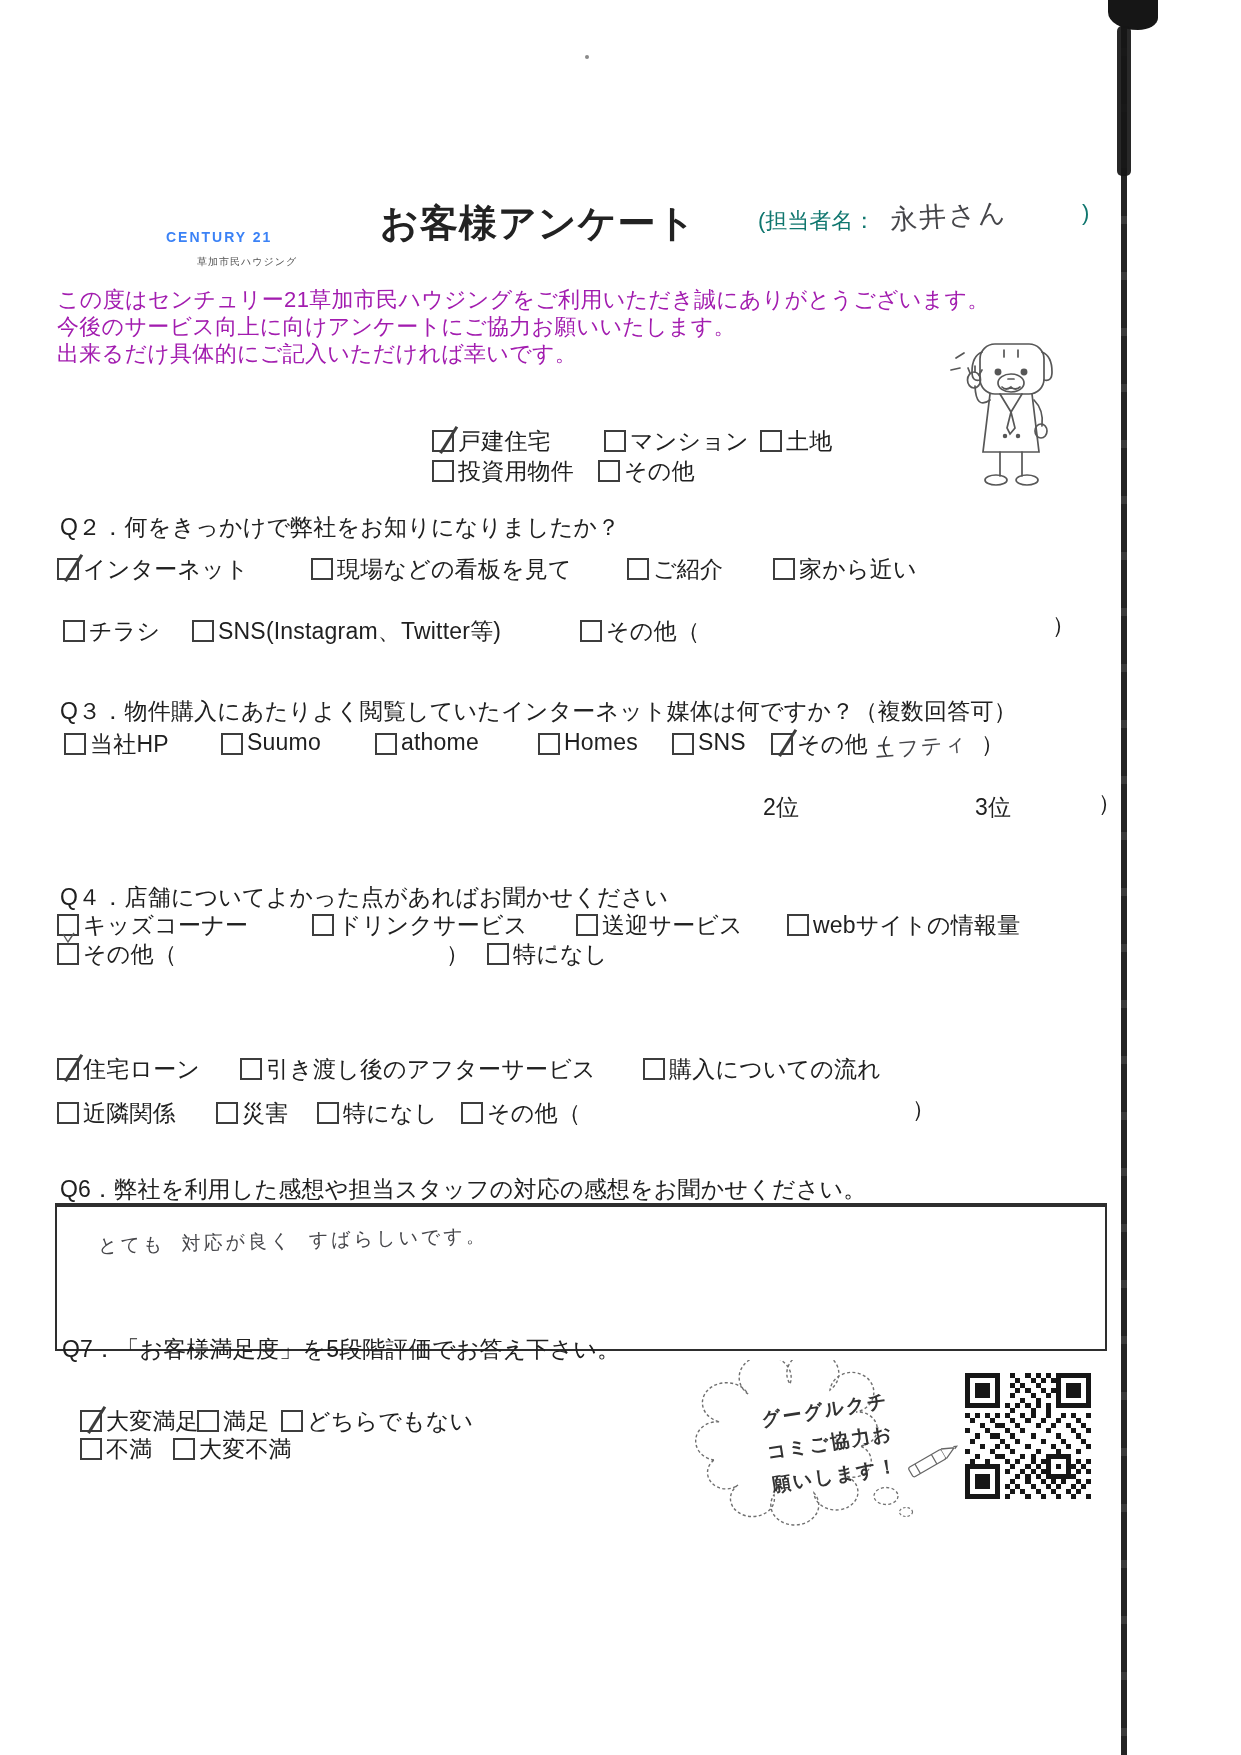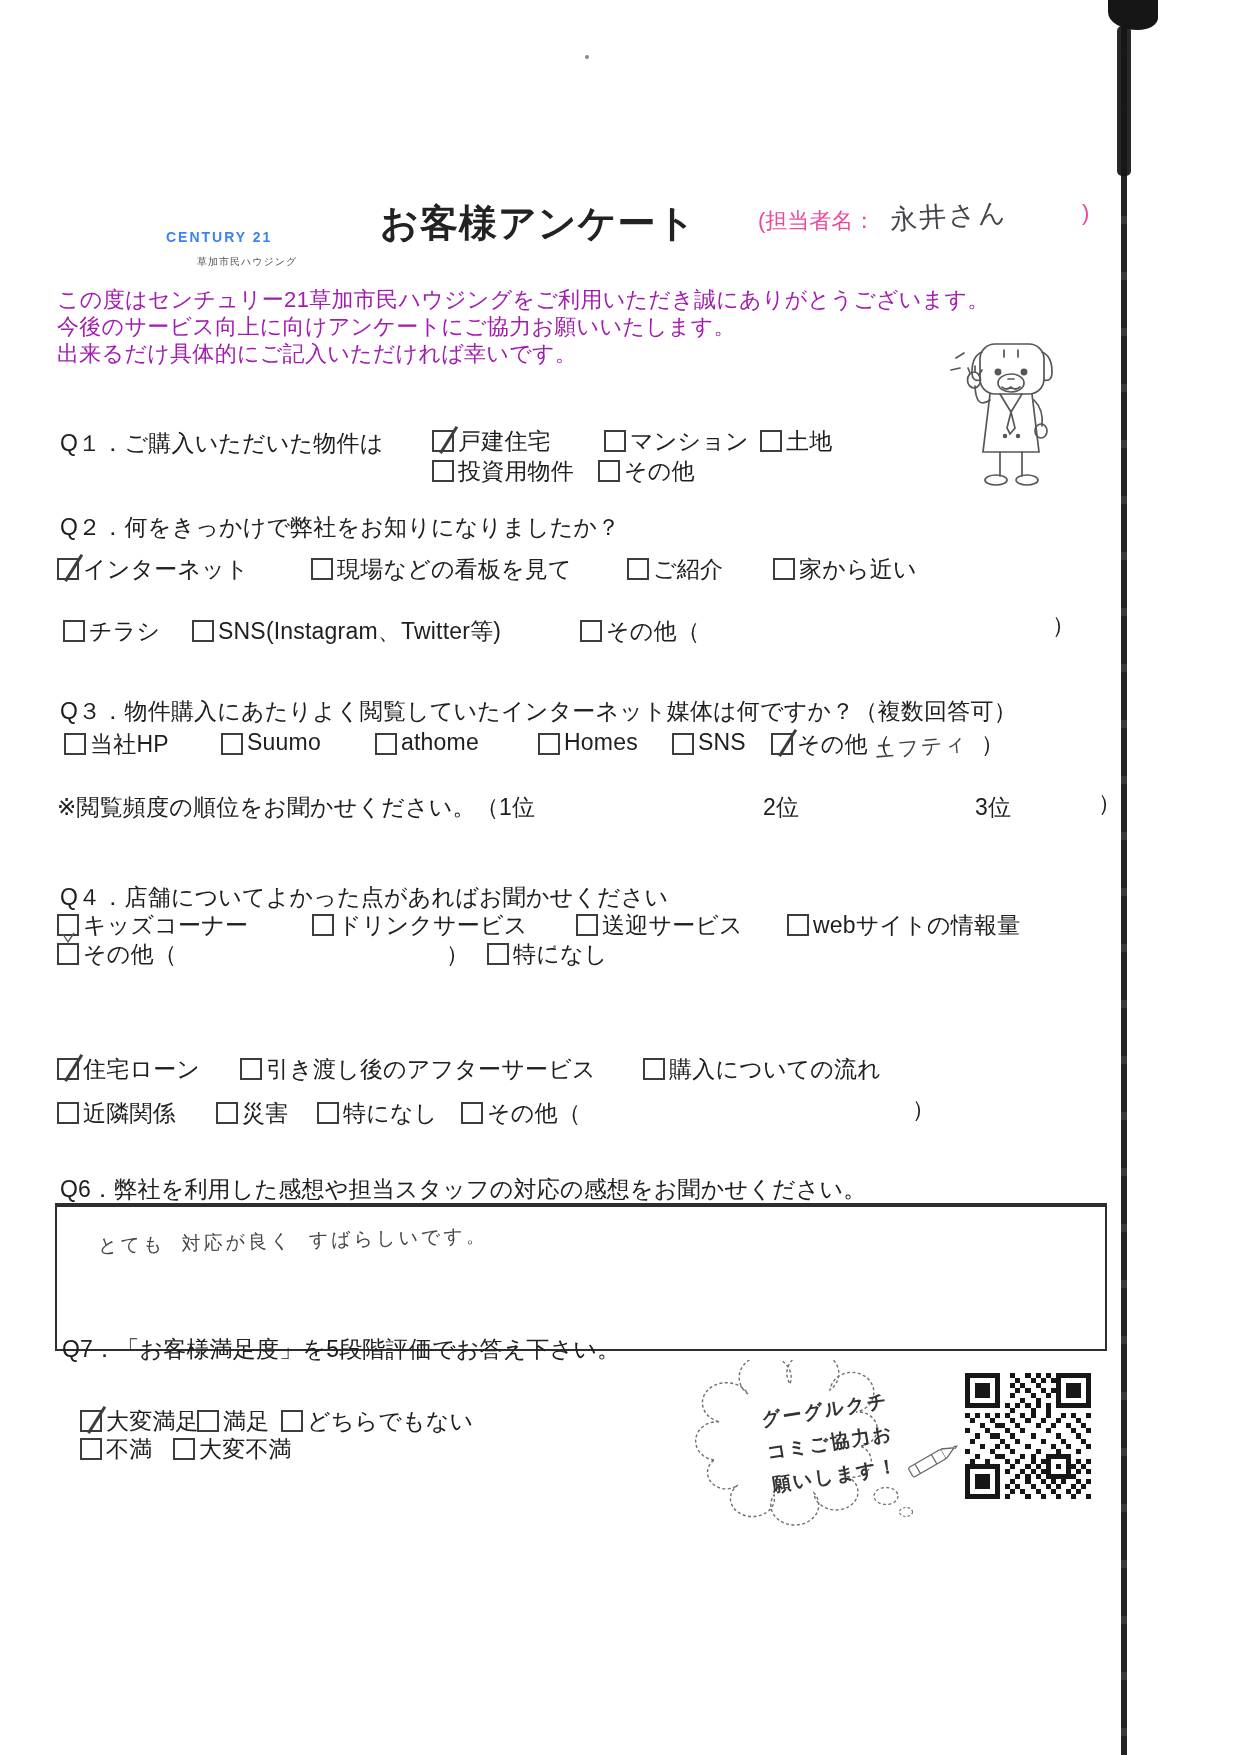--- a/index.html
+++ b/index.html
@@ -5,21 +5,21 @@
   html,body{margin:0;padding:0;background:#ffffff;}
   .page{
     position:relative;width:1241px;height:1755px;background:#fff;overflow:hidden;
     font-family:"Liberation Sans","DejaVu Sans",sans-serif;color:#1c1c1c;
   }
   .abs{position:absolute;white-space:nowrap;}
   
   .brand{font-size:14px;font-weight:bold;letter-spacing:2px;color:#3b82f6;}
   .brand-sub{font-size:10px;color:#555;letter-spacing:1px;}
   .title{font-size:38px;font-weight:bold;letter-spacing:1px;color:#222;text-align:right;}
-  .staff{font-size:22px;color:#ec4899;}
+  .staff{font-size:22px;color:#0f766e;}
   .intro{font-size:22px;line-height:27px;color:#a21caf;letter-spacing:.3px;white-space:pre-line;}
   .qlabel{font-size:23px;color:#202020;letter-spacing:.2px;}
   .opt{display:flex;align-items:flex-start;font-size:23px;color:#202020;}
   .opt .lbl{letter-spacing:.2px;}
   .cb{position:relative;display:inline-block;width:18px;height:18px;border:2px solid #3d3d3d;
       margin:4px 4px 0 0;flex:0 0 auto;background:#fff;}
   .cb.checked::after{content:"";position:absolute;left:5px;bottom:-3px;width:2.6px;height:31px;
       background:#3c3c3c;transform:rotate(32deg);transform-origin:bottom center;}
   .paren{font-size:23px;color:#202020;}
   
@@ -76,21 +76,20 @@
       <ellipse cx="28" cy="48" rx="6.5" ry="8"></ellipse>
       <path d="M24,41 l-2,-5 M29,40 l0,-6 M33,43 l3,-5"></path>
       <path d="M88,68 q10,10 8,26"></path>
       <ellipse cx="95" cy="99" rx="6" ry="7"></ellipse>
       <path d="M54,120 v24 M76,120 v24"></path>
       <ellipse cx="50" cy="148" rx="11" ry="5"></ellipse>
       <ellipse cx="81" cy="148" rx="11" ry="5"></ellipse>
     </svg>
   </div>
 
-  <div class="abs qlabel" style="left:60px;top:428px">Q１．ご購入いただいた物件は</div>
   <div class="abs opt" style="left:432px;top:426px">
     <span class="cb checked"></span>
     <span class="lbl">戸建住宅</span>
   </div>
   <div class="abs opt" style="left:604px;top:426px">
     <span class="cb"></span>
     <span class="lbl">マンション</span>
   </div>
   <div class="abs opt" style="left:760px;top:426px">
     <span class="cb"></span>
@@ -156,21 +155,20 @@
   <div class="abs opt" style="left:672px;top:729px">
     <span class="cb"></span>
     <span class="lbl">SNS</span>
   </div>
   <div class="abs opt" style="left:771px;top:729px">
     <span class="cb checked"></span>
     <span class="lbl">その他（</span>
   </div>
   <div class="abs hw nifty" style="left:874px;top:733px">ニフティ</div>
   <div class="abs paren" style="left:981px;top:729px">）</div>
-  <div class="abs qlabel" style="left:57px;top:792px">※閲覧頻度の順位をお聞かせください。（1位</div>
   <div class="abs qlabel" style="left:763px;top:792px">2位</div>
   <div class="abs qlabel" style="left:975px;top:792px">3位</div>
   <div class="abs paren" style="left:1098px;top:788px">）</div>
 
   <div class="abs qlabel" style="left:60px;top:882px">Q４．店舗についてよかった点があればお聞かせください</div>
   <div class="abs opt" style="left:57px;top:910px">
     <span class="cb"></span>
     <span class="lbl">キッズコーナー</span>
   </div>
   <div class="abs opt" style="left:312px;top:910px">

